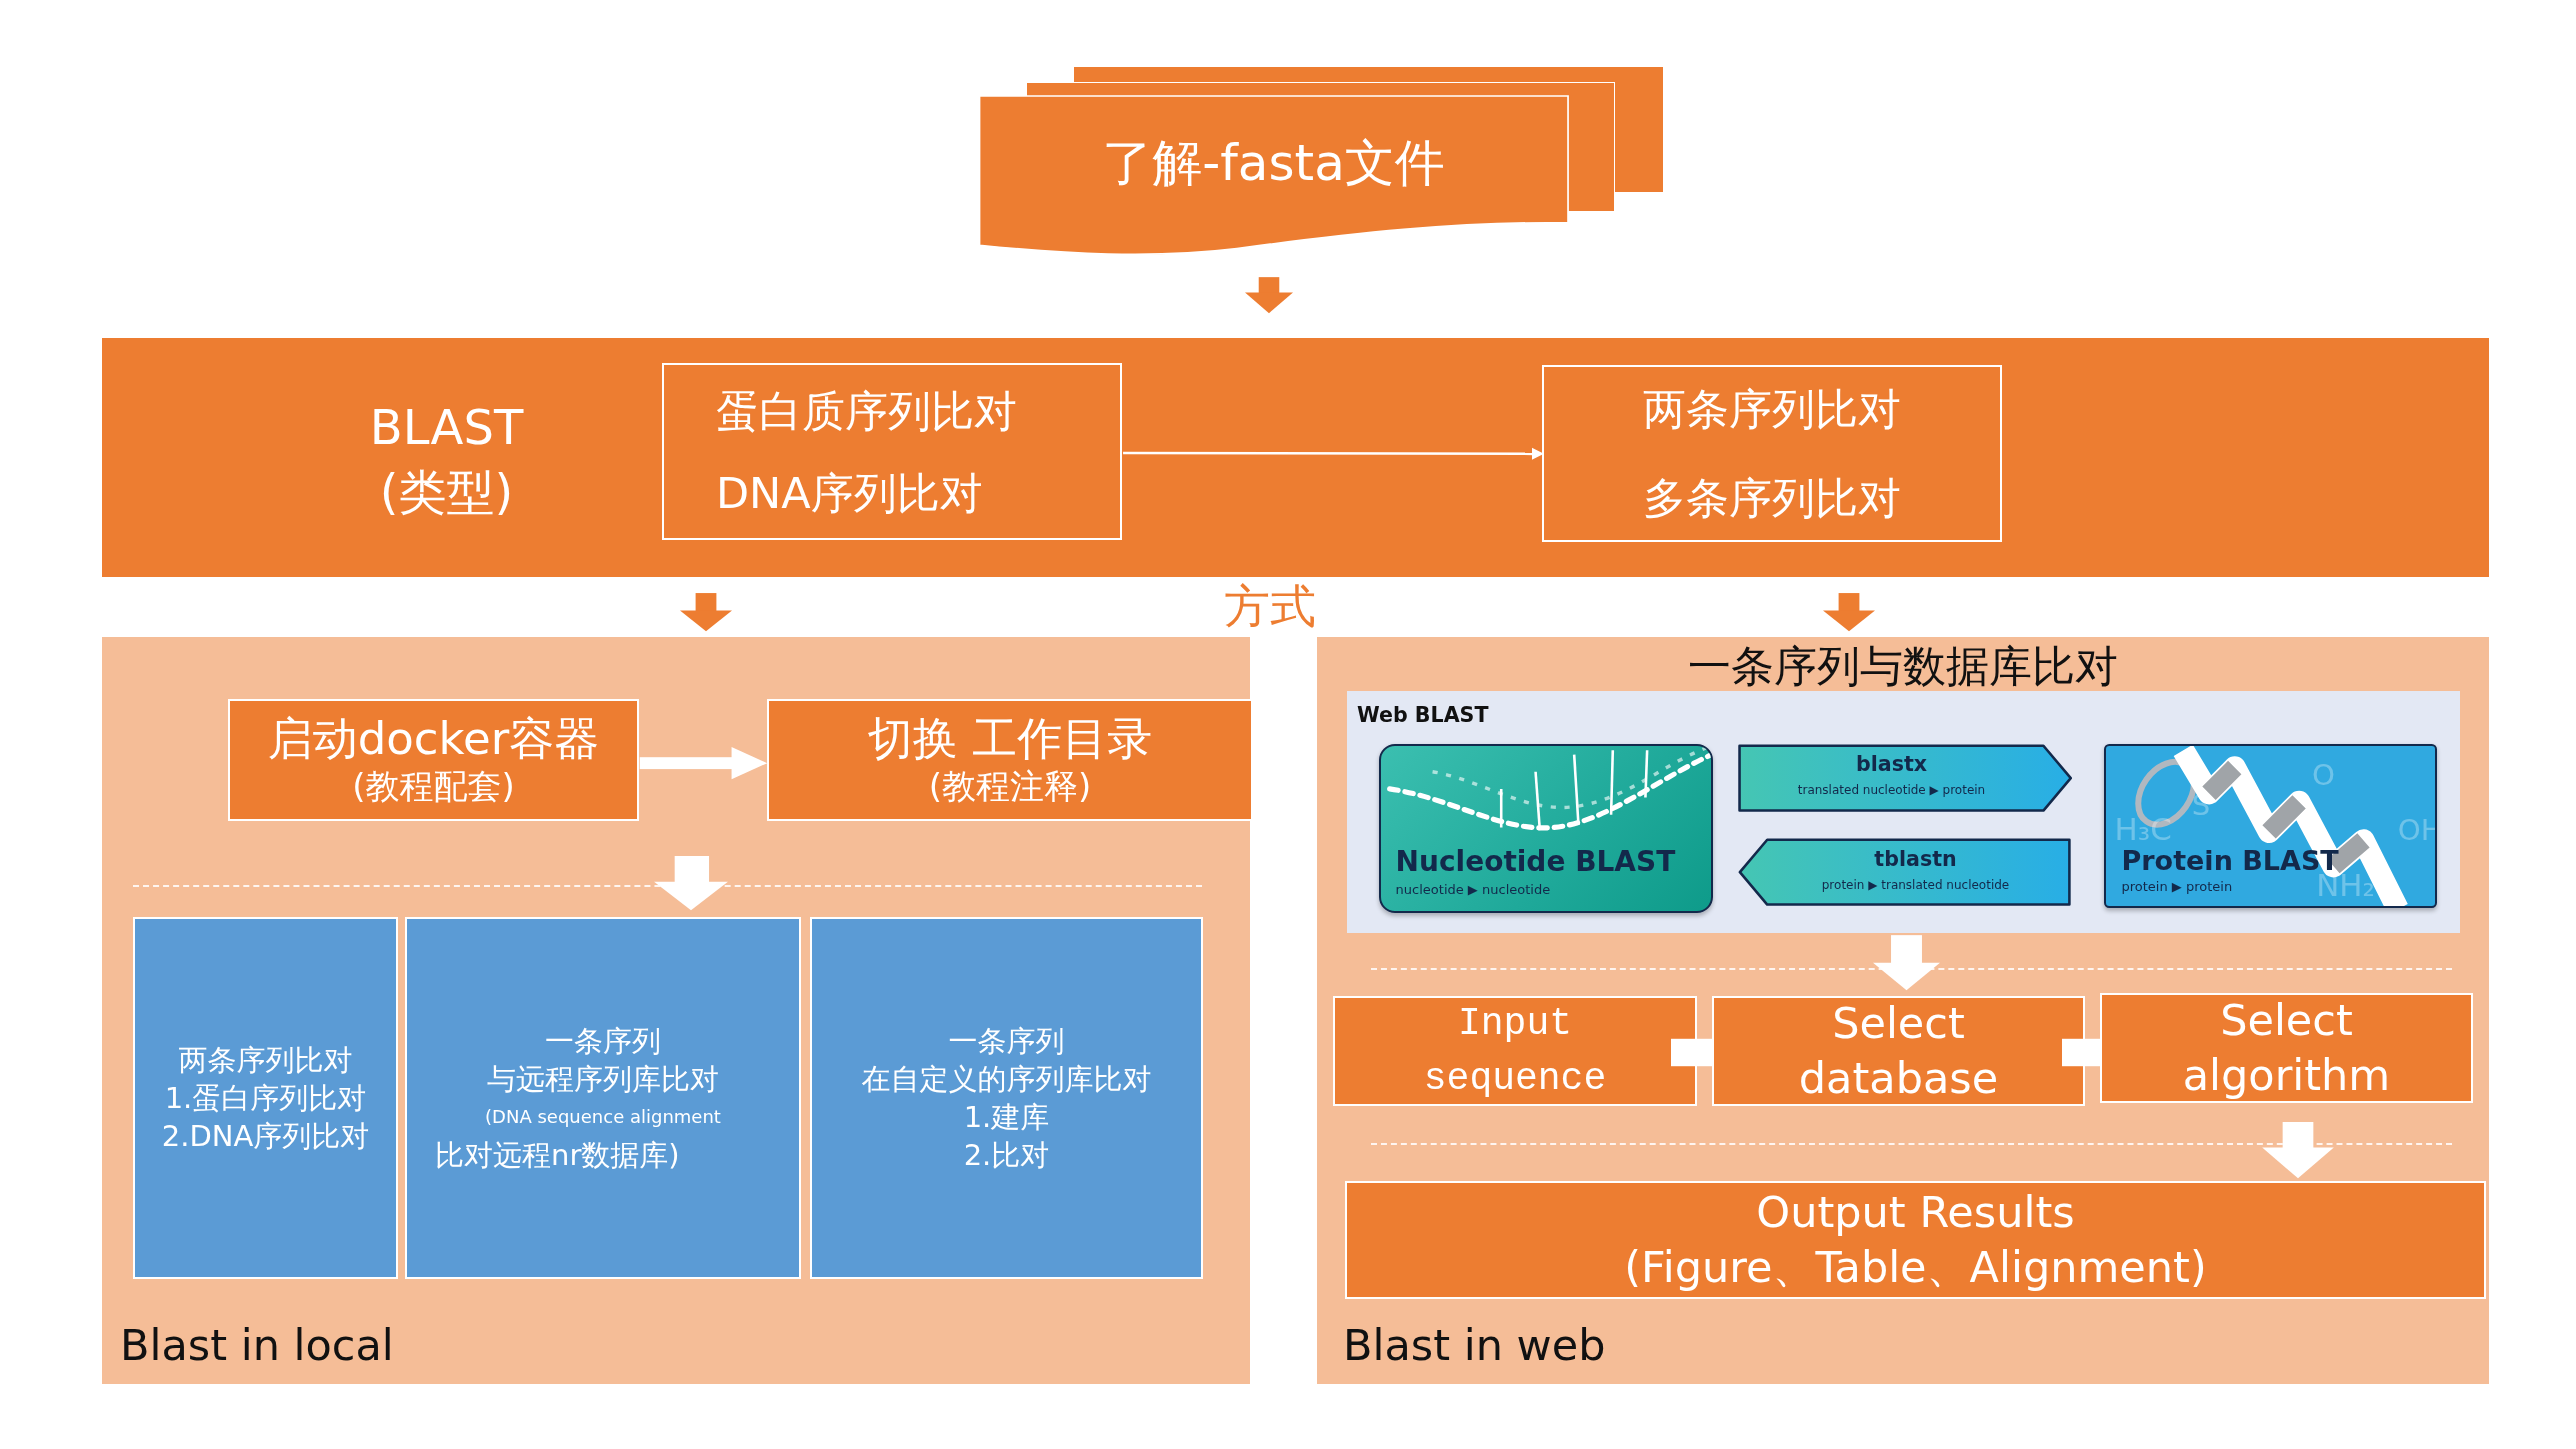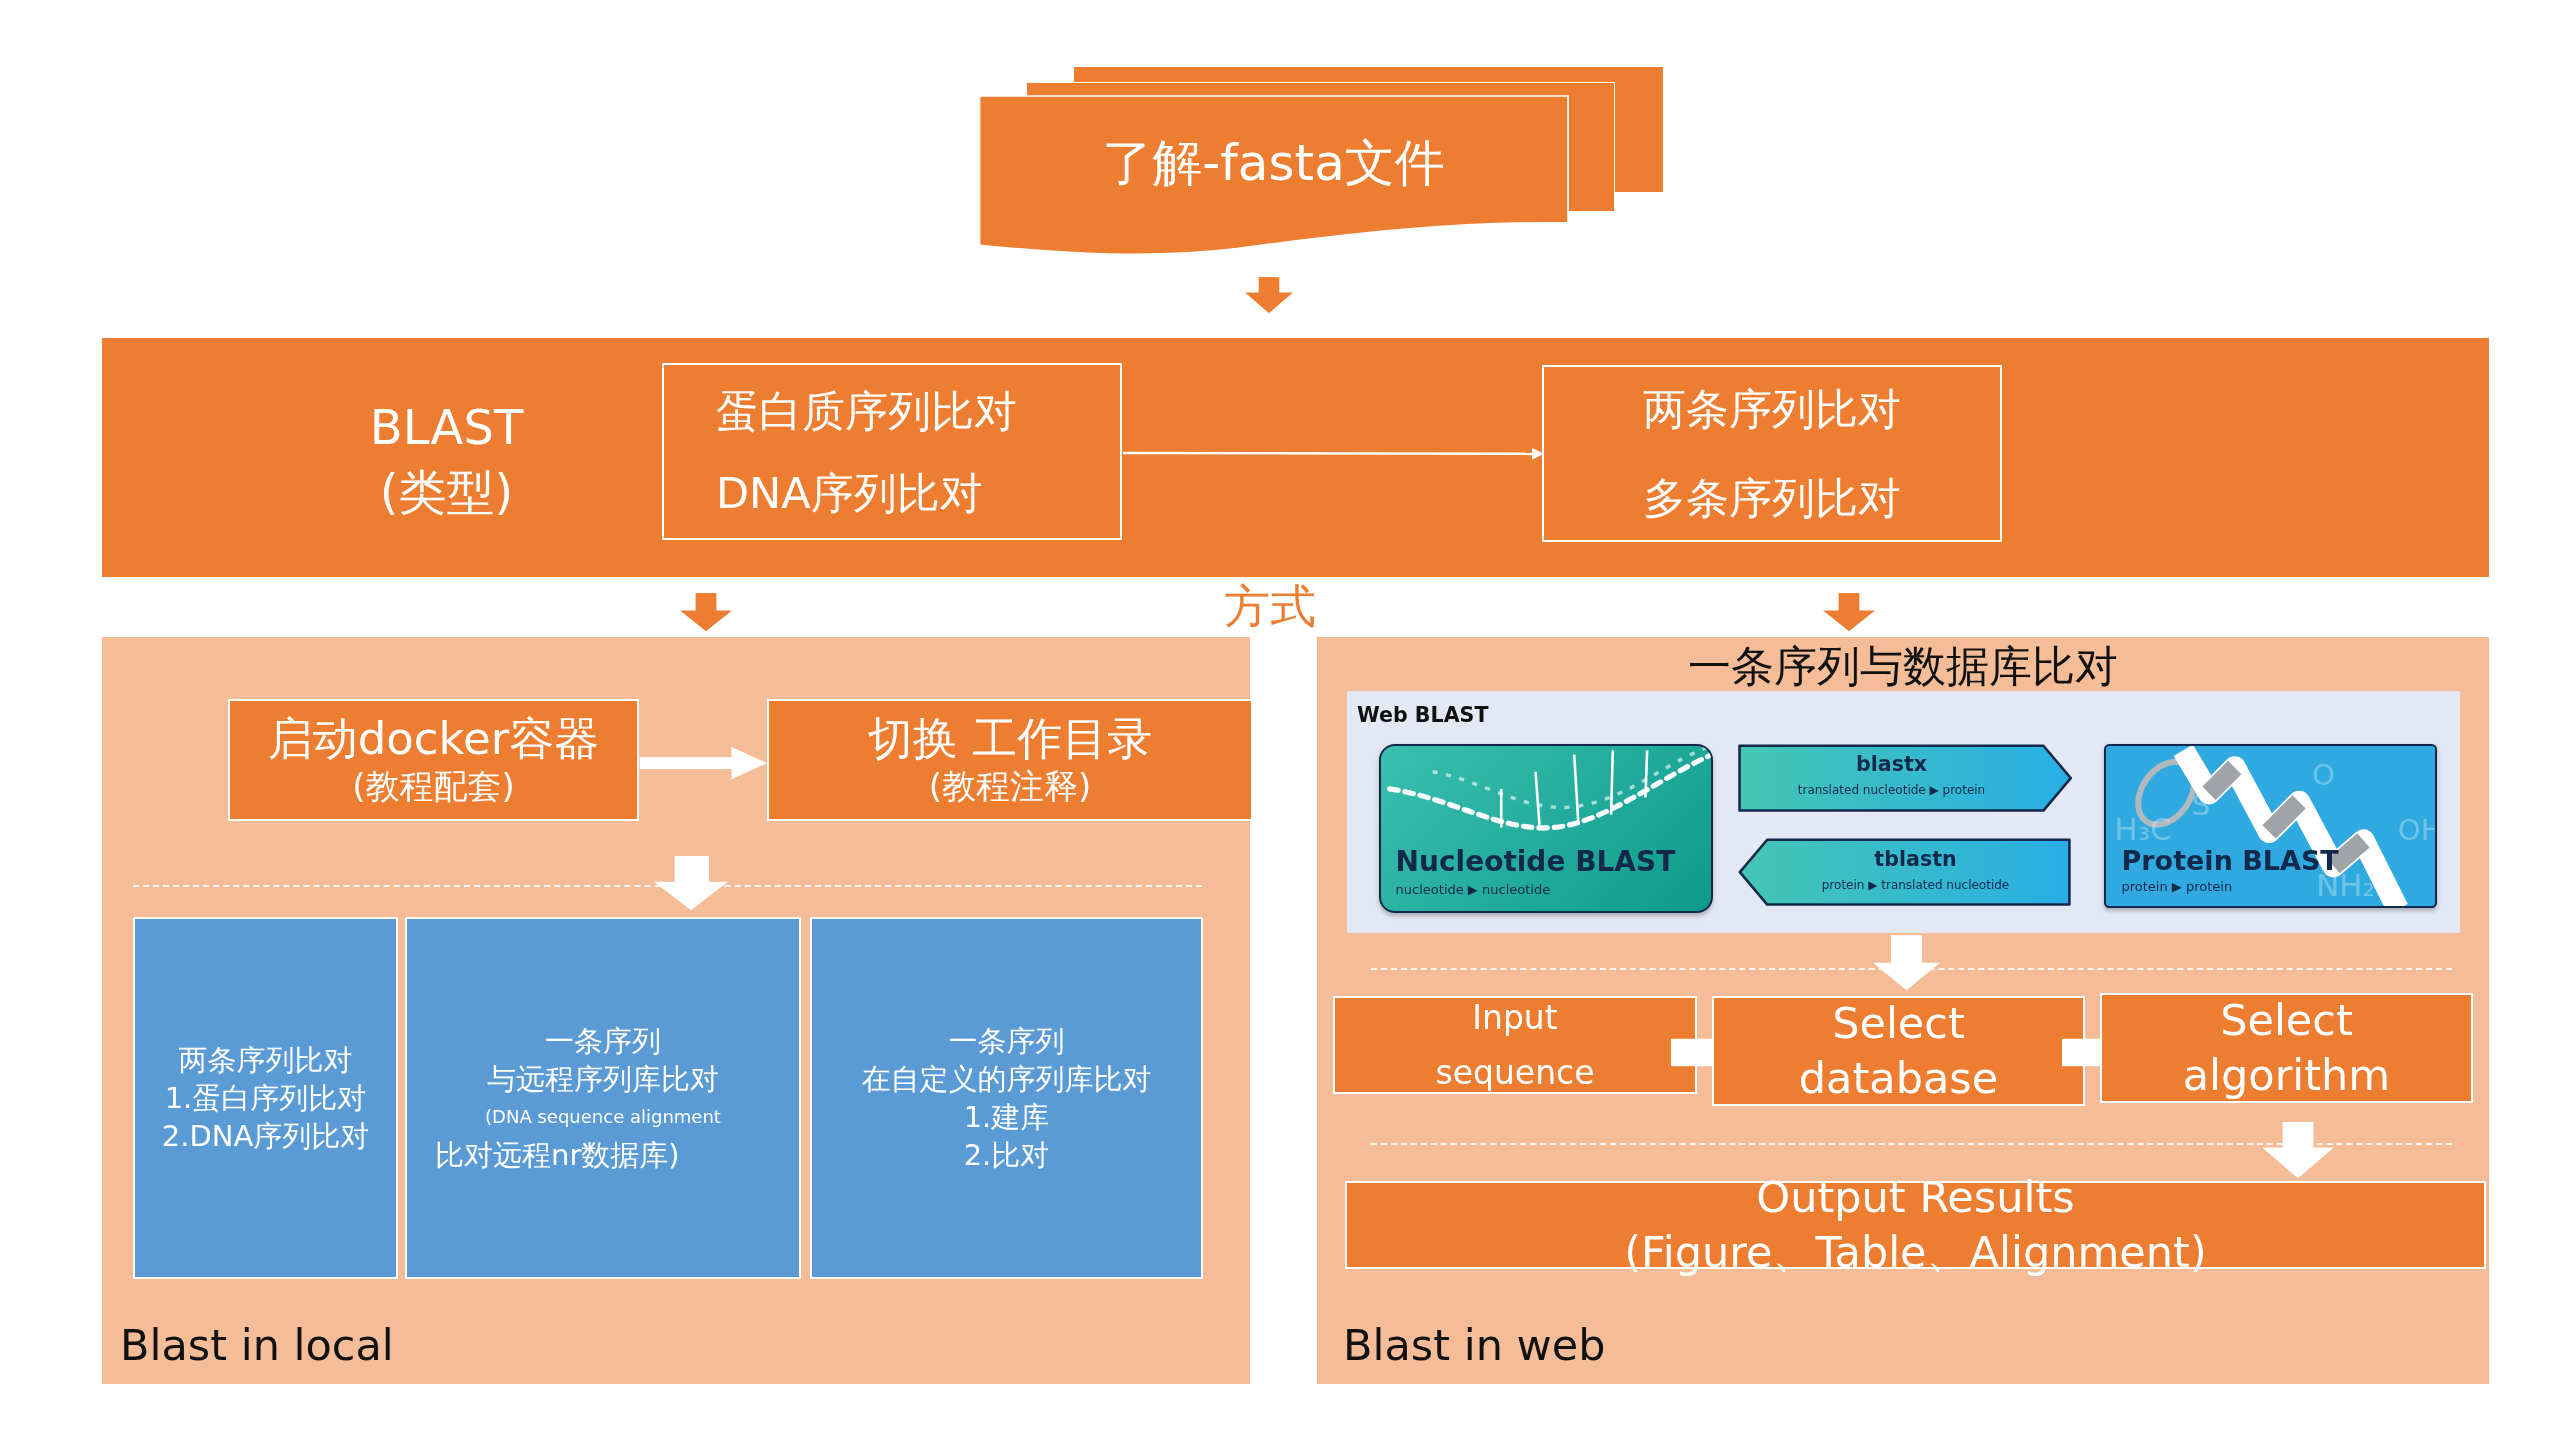--- a/index.html
+++ b/index.html
@@ -150,21 +150,21 @@
   <div class="abs" style="left:15.5px;top:99px;font-size:27px;font-weight:bold;color:#13294B;white-space:nowrap;">Protein BLAST</div>
   <div class="abs" style="left:15.5px;top:133px;font-size:13px;color:#13294B;white-space:nowrap;">protein ▶ protein</div>
 </div>
 
 <div class="dash" style="left:1371px;top:968px;width:1081px;"></div>
 <svg style="left:1873px;top:935px;" width="67" height="57" viewBox="0 0 78 66">
   <rect x="21" y="0" width="36" height="34" fill="#ffffff"></rect>
   <polygon points="0,32 78,32 39,64" fill="#ffffff"></polygon>
 </svg>
 
-<div class="abs orange wbox ctext" style="left:1333px;top:996px;width:364px;height:98px;font-size:33px;line-height:55px;">
+<div class="abs orange wbox ctext" style="left:1333px;top:996px;width:364px;height:110px;font-size:38px;line-height:55px;font-family:Liberation Mono, monospace;">
   <div>Input</div>
   <div>sequence</div>
 </div>
 <svg style="left:1671px;top:1024px;" width="84" height="57" viewBox="0 0 98 66">
   <rect x="0" y="17" width="60" height="32" fill="#ffffff"></rect>
   <polygon points="58,0 96,33 58,66" fill="#ffffff"></polygon>
 </svg>
 <div class="abs orange wbox ctext" style="left:1712px;top:996px;width:373px;height:110px;font-size:43px;line-height:55px;">
   <div>Select</div>
   <div>database</div>
@@ -177,19 +177,19 @@
   <div>Select</div>
   <div>algorithm</div>
 </div>
 
 <div class="dash" style="left:1371px;top:1143px;width:1081px;"></div>
 <svg style="left:2262px;top:1122px;" width="72" height="58" viewBox="0 0 84 68">
   <rect x="24" y="0" width="36" height="32" fill="#ffffff"></rect>
   <polygon points="0,30 84,30 42,66" fill="#ffffff"></polygon>
 </svg>
 
-<div class="abs orange wbox ctext" style="left:1345px;top:1181px;width:1141px;height:88px;font-size:43px;line-height:55px;">
+<div class="abs orange wbox ctext" style="left:1345px;top:1181px;width:1141px;height:118px;font-size:43px;line-height:55px;">
   <div>Output Results</div>
   <div>(Figure、Table、Alignment)</div>
 </div>
 
 <div class="abs" style="left:1343px;top:1319px;font-size:43px;color:#111;line-height:53px;">Blast in web</div>
 
 
 </body></html>

